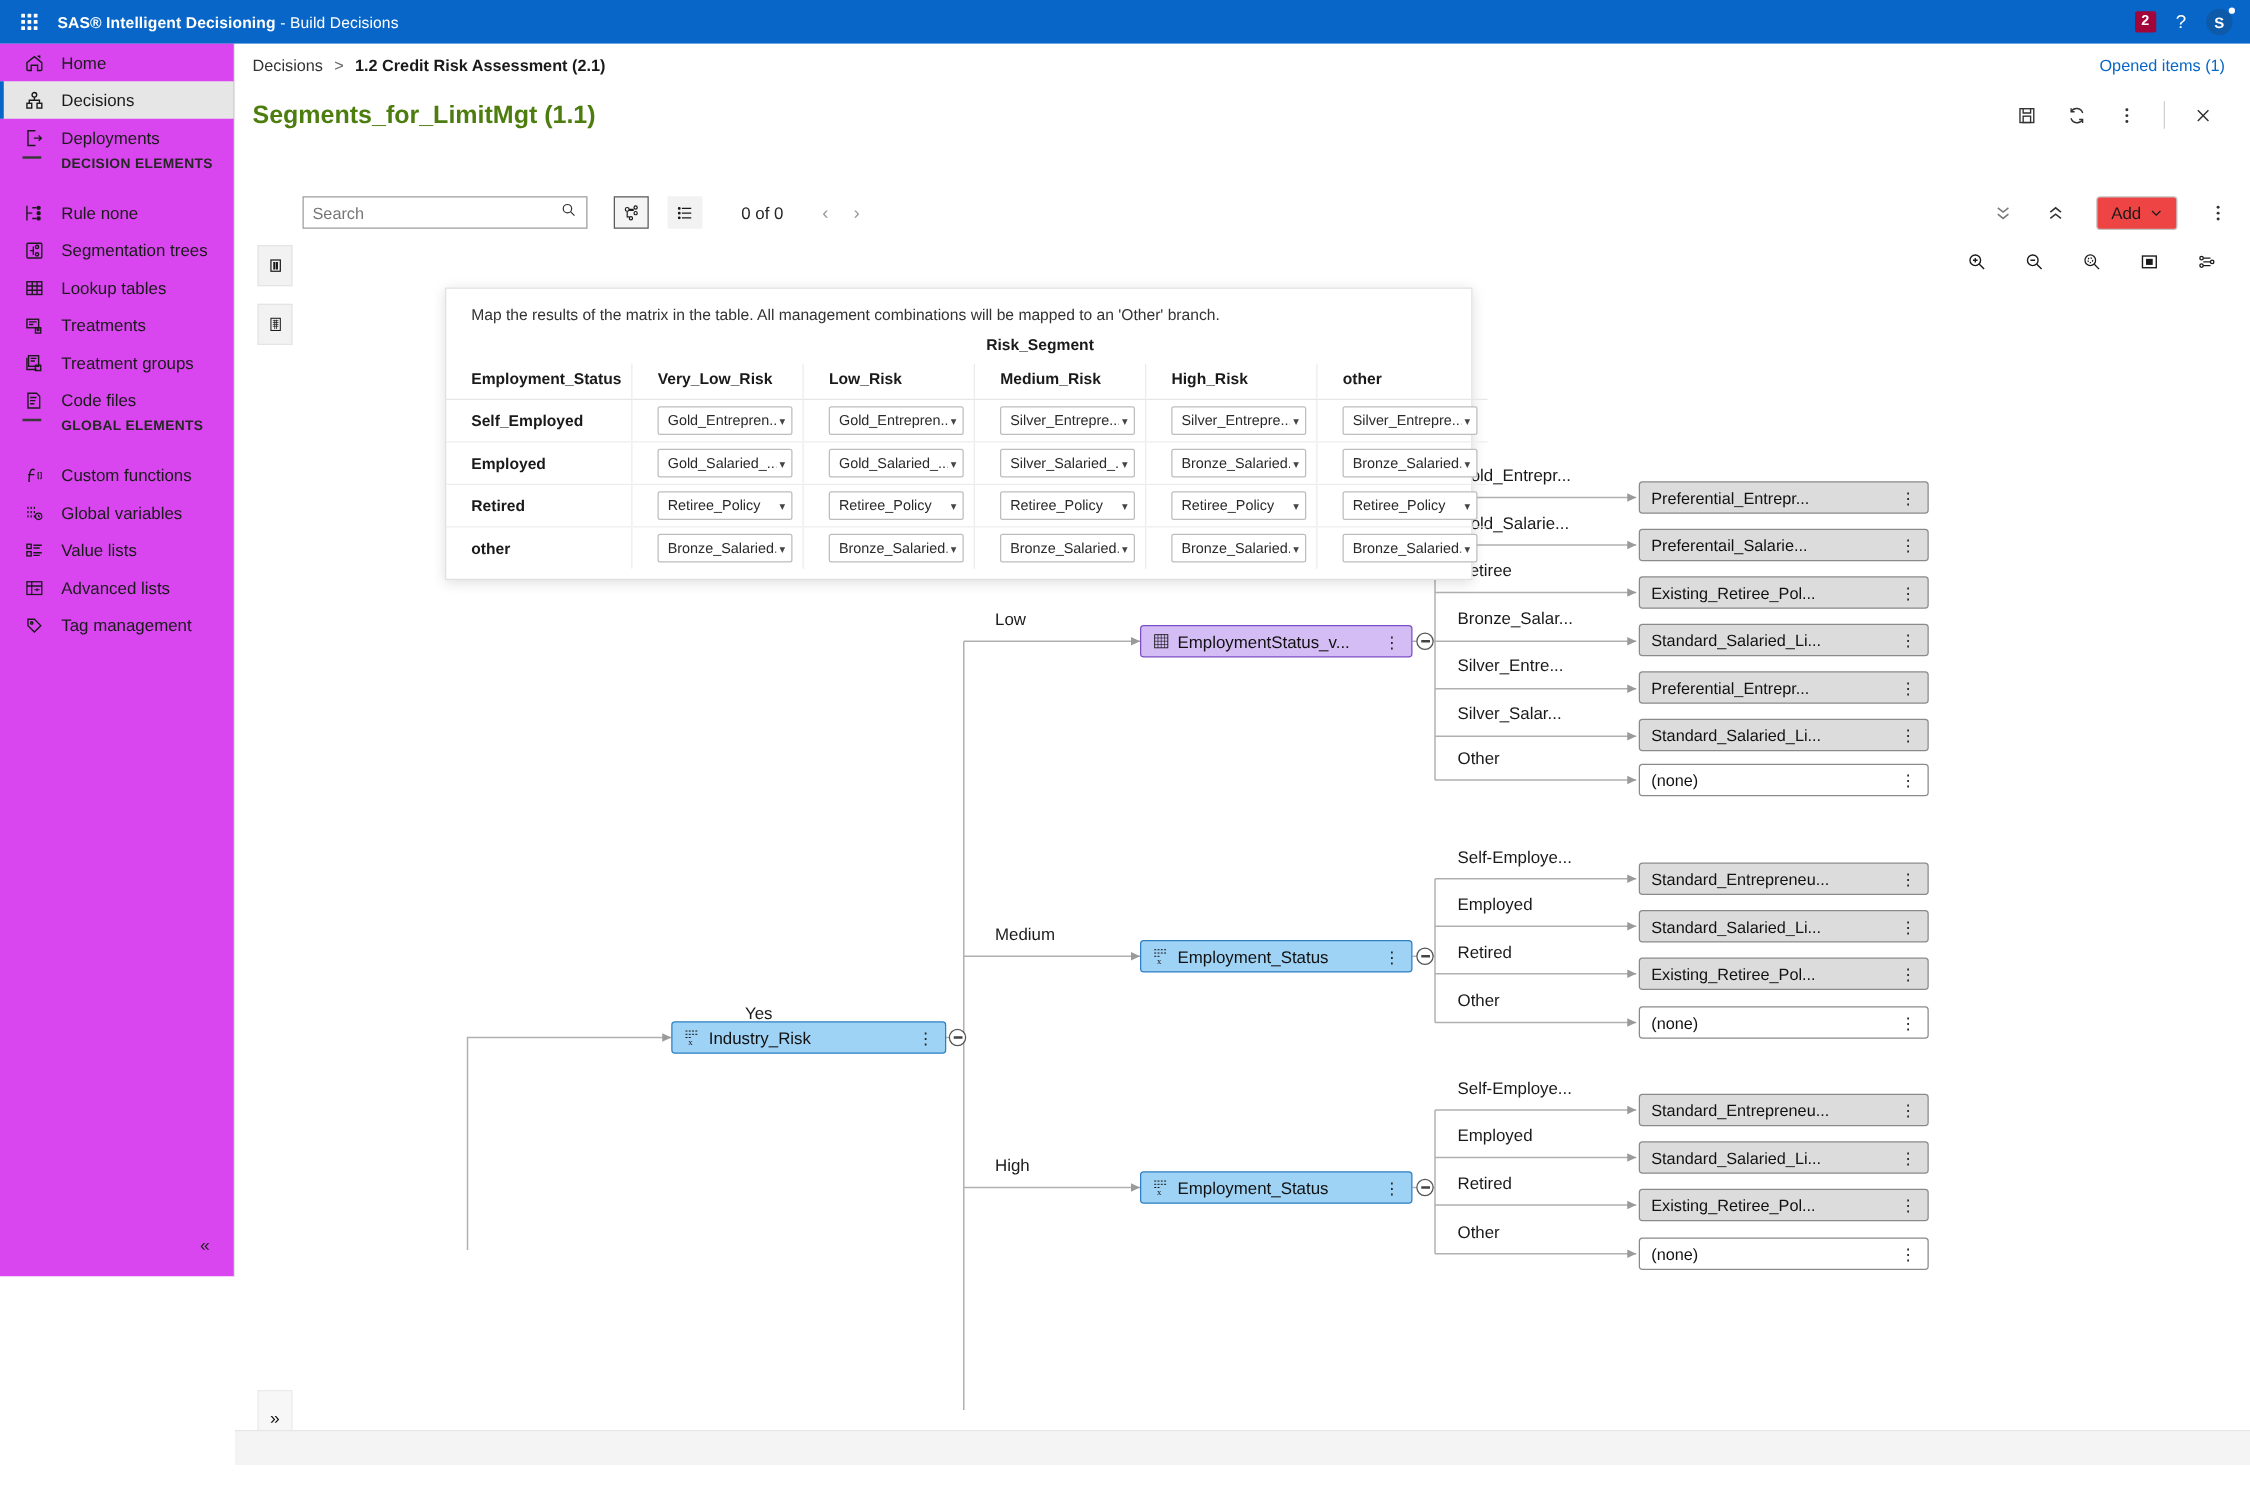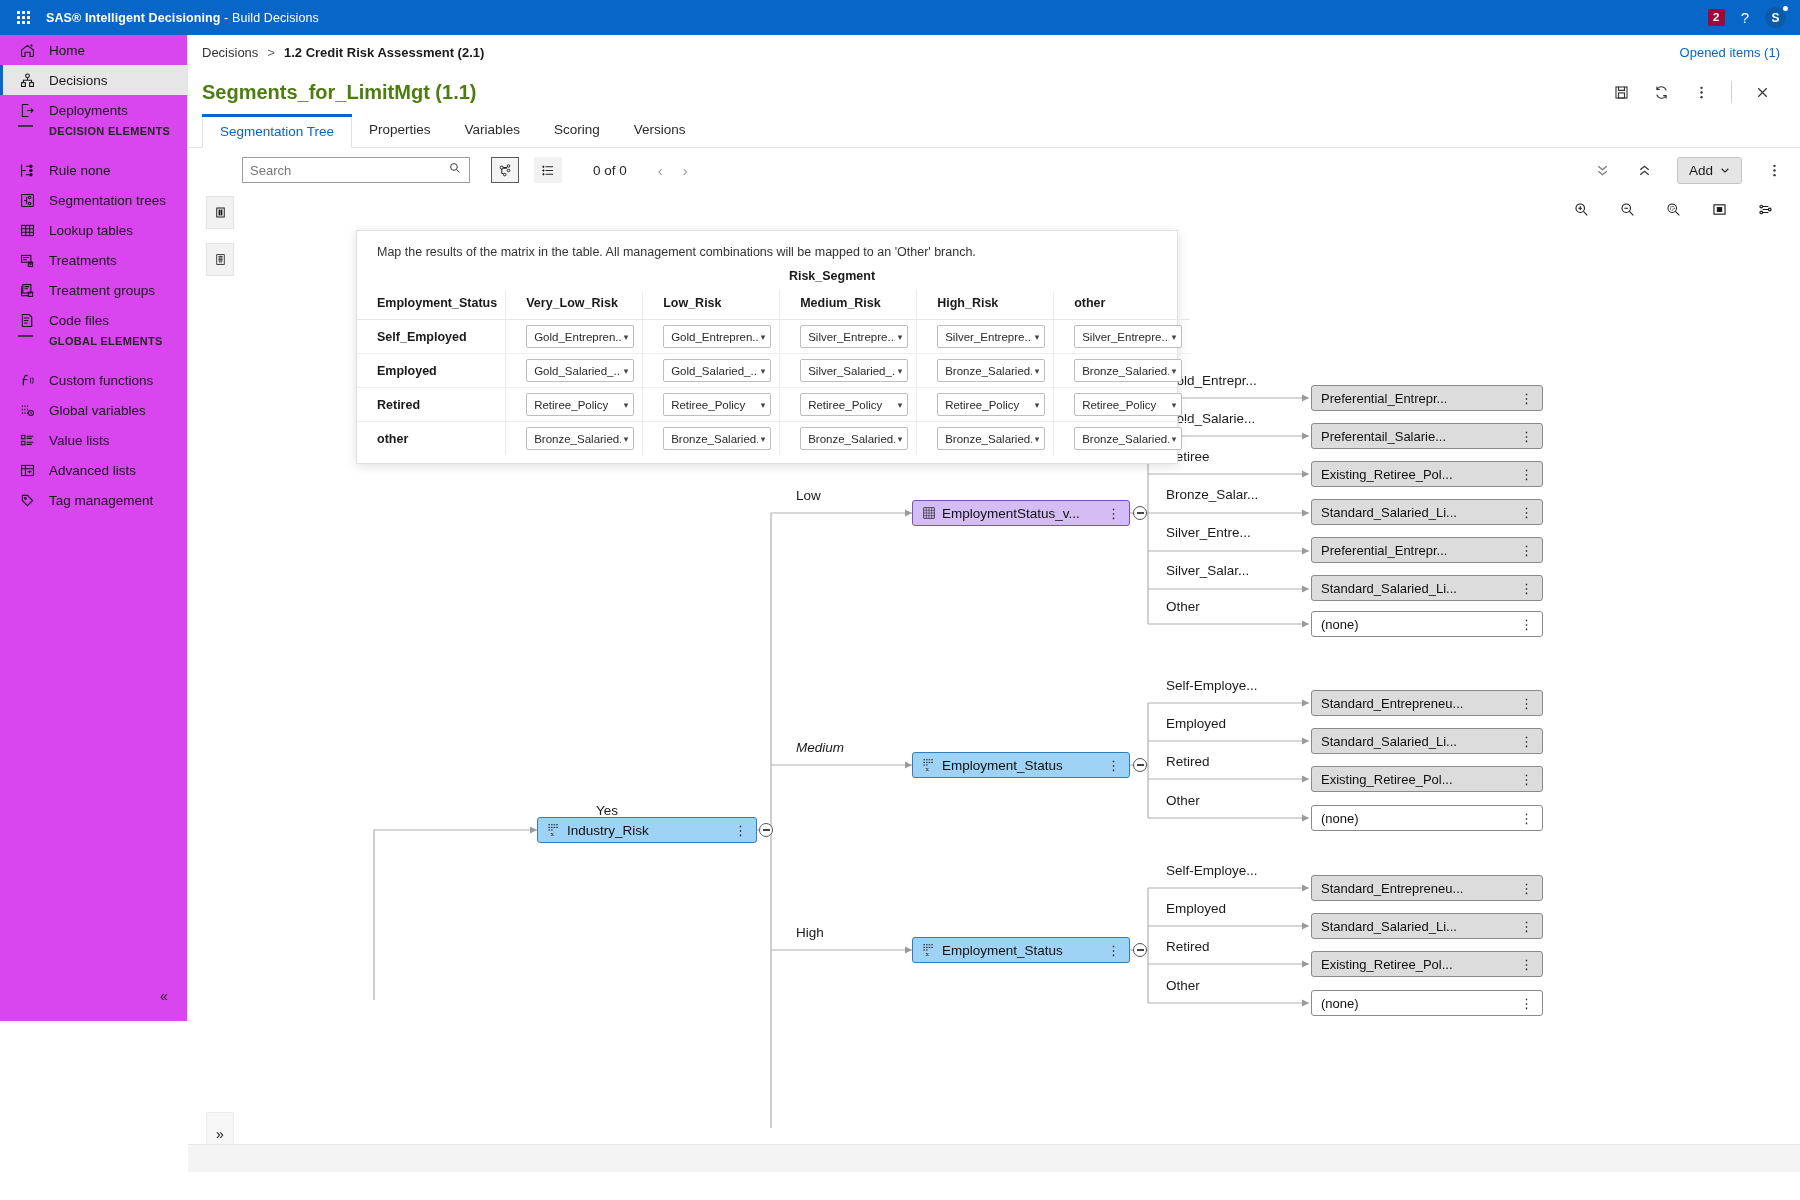--- a/index.html
+++ b/index.html
@@ -132,21 +132,21 @@
     width: 28px; height: 26px; display: flex; align-items: center; justify-content: center;
     border: 1px solid transparent; background: #fff; cursor: pointer; margin-left: 6px;
   }
   .sq-btn.sel { border: 1px solid #5a5a5a; background: #f4f4f4; }
   .sq-btn.alt { background: #f2f2f2; margin-left: 0; }
   .count-label { font-size: 13.5px; color: #262626; margin-left: 16px; }
   .pager { display: flex; align-items: center; gap: 8px; margin-left: 10px; color: #9a9a9a; }
   .pager span { font-size: 15px; cursor: pointer; padding: 0 6px; }
   .toolbar-right { margin-left: auto; display: flex; align-items: center; gap: 22px; }
   .add-btn {
-    border: 1px solid #c4c4c4; background: #e5e5e5; border-radius: 3px;
+    border: 1px solid #c4c4c4; background: #ef4444; border-radius: 3px;
     padding: 0 11px; height: 27px; font-size: 13.5px; color: #1a1a1a;
     display: flex; align-items: center; gap: 7px; cursor: pointer;
   }
   .zoom-row {
     display: flex; align-items: center; gap: 28px;
     position: absolute; right: 26px; top: 52px;
   }
   .zoom-row .zi { cursor: pointer; width: 18px; height: 18px; display:flex; align-items:center; justify-content:center;}
   .zoom-row .zi svg { width: 17px; height: 17px; }
 
@@ -478,27 +478,20 @@
       </span>
       <span class="vdiv"></span>
       <span class="ticon">
         <svg viewBox="0 0 20 20" fill="none" stroke="#333" stroke-width="1.4">
             <path d="M5 5l10 10M15 5L5 15"></path>
           </svg>
       </span>
     </span>
   </div>
 
-  <div class="tabs">
-    <div class="tab active">Segmentation Tree</div>
-    <div class="tab">Properties</div>
-    <div class="tab">Variables</div>
-    <div class="tab">Scoring</div>
-    <div class="tab">Versions</div>
-  </div>
 
   <div class="canvas-wrap">
 
     <div class="toolbar">
       <div class="search-box">
         <input type="text" placeholder="Search" style="">
         <span>
           <svg viewBox="0 0 20 20" width="14" height="14" fill="none" stroke="#333" stroke-width="1.4">
               <circle cx="8.5" cy="8.5" r="4.8"></circle>
               <path d="M12.2 12.2 16.5 16.5"></path>
@@ -726,21 +719,21 @@
         <span class="olabel">Standard_Salaried_Li...</span>
           <span class="kebab">⋮</span>
       </div>
 
       <div class="edge-label" style="left:978px; top:451px;">Other</div>
       <div class="outbox none" style="left:1123px; top:463px;">
         <span class="olabel">(none)</span>
           <span class="kebab">⋮</span>
       </div>
 
-      <div class="edge-label" style="left:608px; top:592px;font-style:italic;">Medium</div>
+      <div class="edge-label" style="left:608px; top:592px;">Medium</div>
       <div class="node blue" style="left:724px; top:604px; width:218px;">
         <span class="nicon">
           <svg viewBox="0 0 16 16" fill="none" stroke="#111" stroke-width="1">
               <path d="M2 2h1M5 2h1M8 2h1M11 2h1M2 5h1M5 5h1M8 5h1M11 5h1M2 8h1M5 8h1" stroke-linecap="round"></path>
               <text x="4" y="15" font-size="8" fill="#111" stroke="none" font-family="serif">x</text>
             </svg>
         </span>
         <span class="nlabel">Employment_Status</span>
         <span class="kebab">⋮</span>
       </div>

